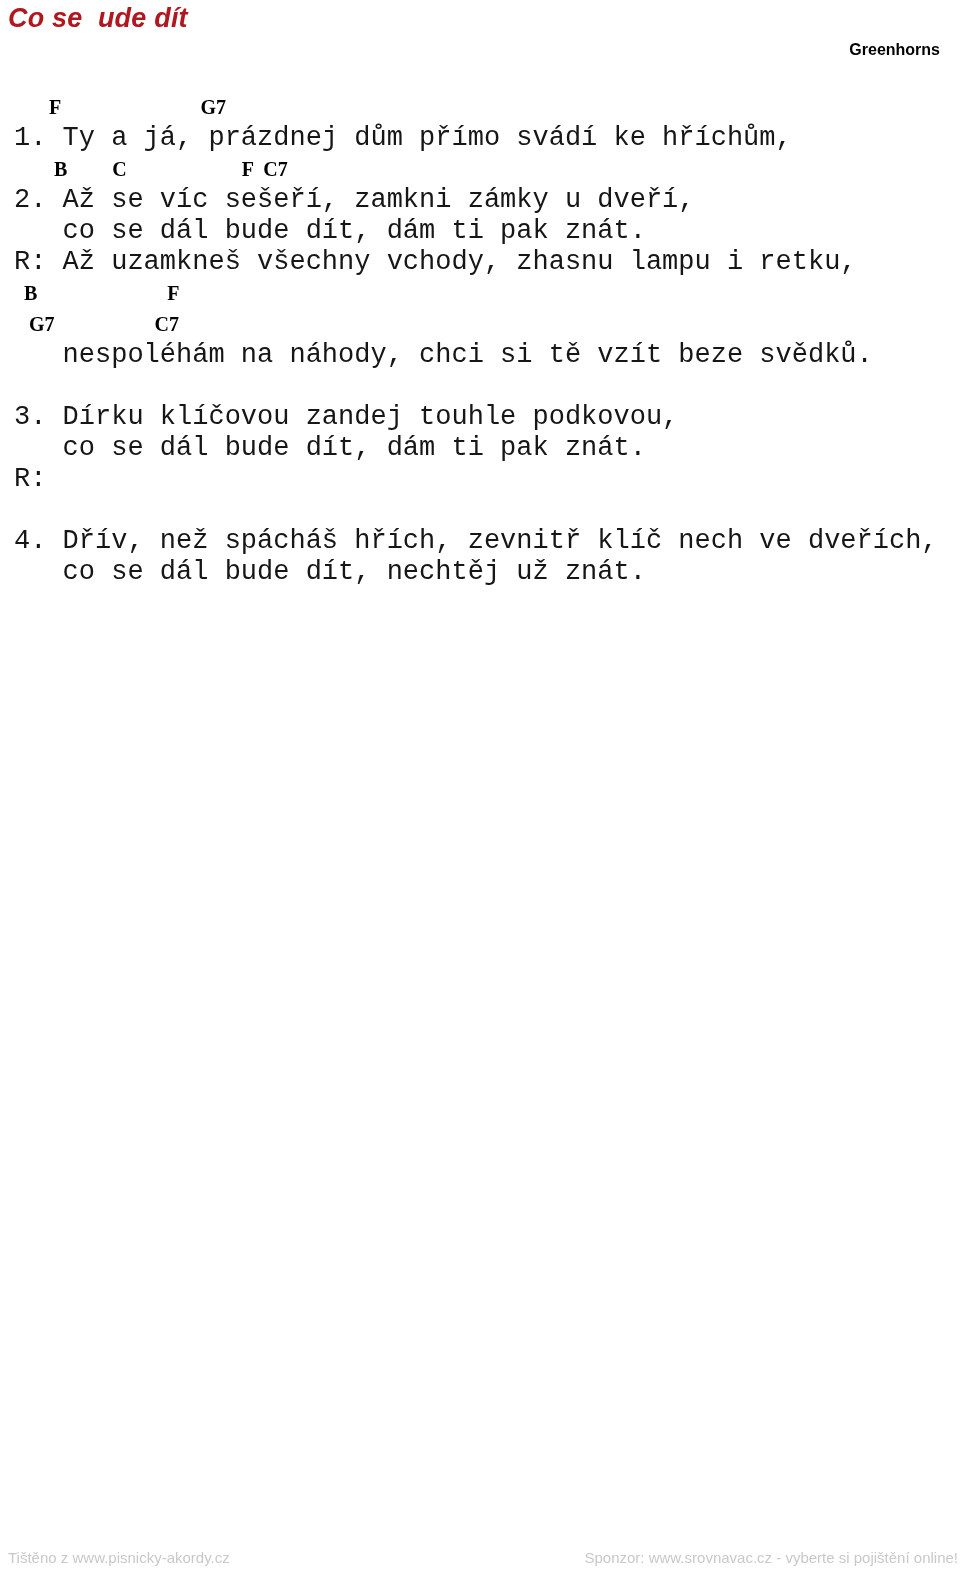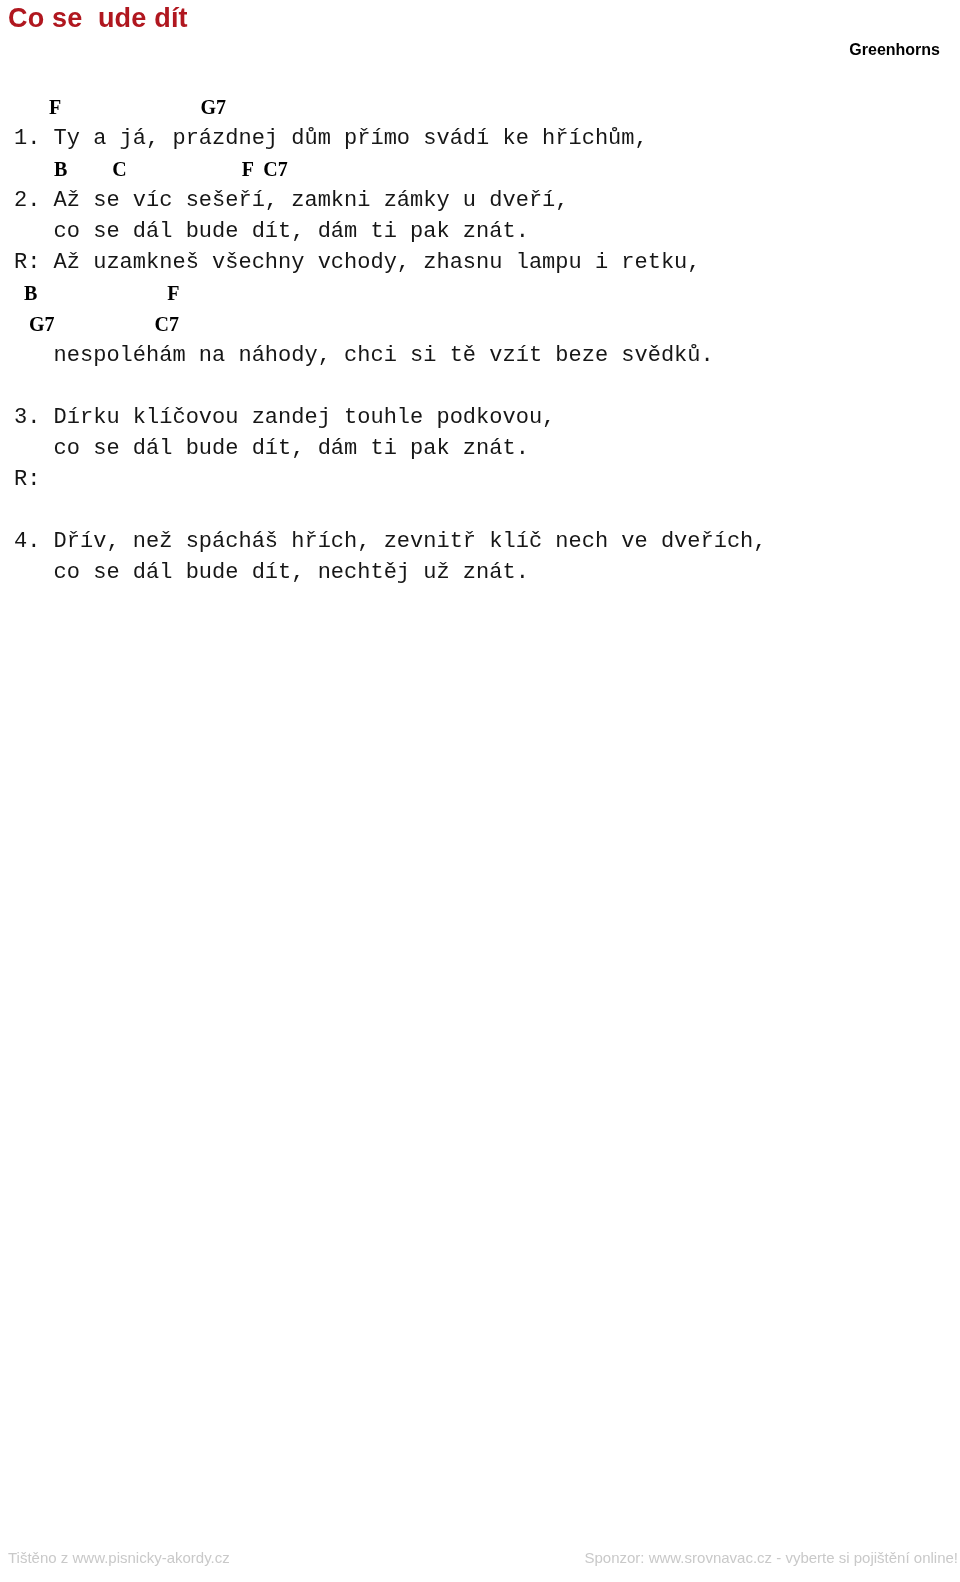--- a/index.html
+++ b/index.html
@@ -21,20 +21,21 @@
     position: absolute;
     left: 8px;
     top: 2px;
     font-family: "Liberation Sans", sans-serif;
     font-weight: bold;
     font-size: 27px;
     line-height: 32px;
     color: #b0171f;
     letter-spacing: 0.2px;
     white-space: pre;
+    font-style: italic;
   }
   #artist-name {
     position: absolute;
     right: 20px;
     top: 40px;
     font-family: "Liberation Sans", sans-serif;
     font-weight: bold;
     font-size: 16px;
     line-height: 20px;
     color: #000000;
@@ -49,21 +50,21 @@
     top: 92px;
     width: 891px;
   }
   .song-line {
     position: relative;
     height: 31px;
     white-space: pre;
   }
   .lyric-line {
     font-family: "Liberation Mono", "DejaVu Sans Mono", monospace;
-    font-size: 22px;
+    font-size: 27px;
     line-height: 31px;
     color: #161616;
     letter-spacing: 0px;
     padding-left: 14px;
   }
   .chord-line {
     font-family: "Liberation Serif", "DejaVu Serif", serif;
     font-weight: bold;
     font-size: 20px;
     line-height: 31px;

